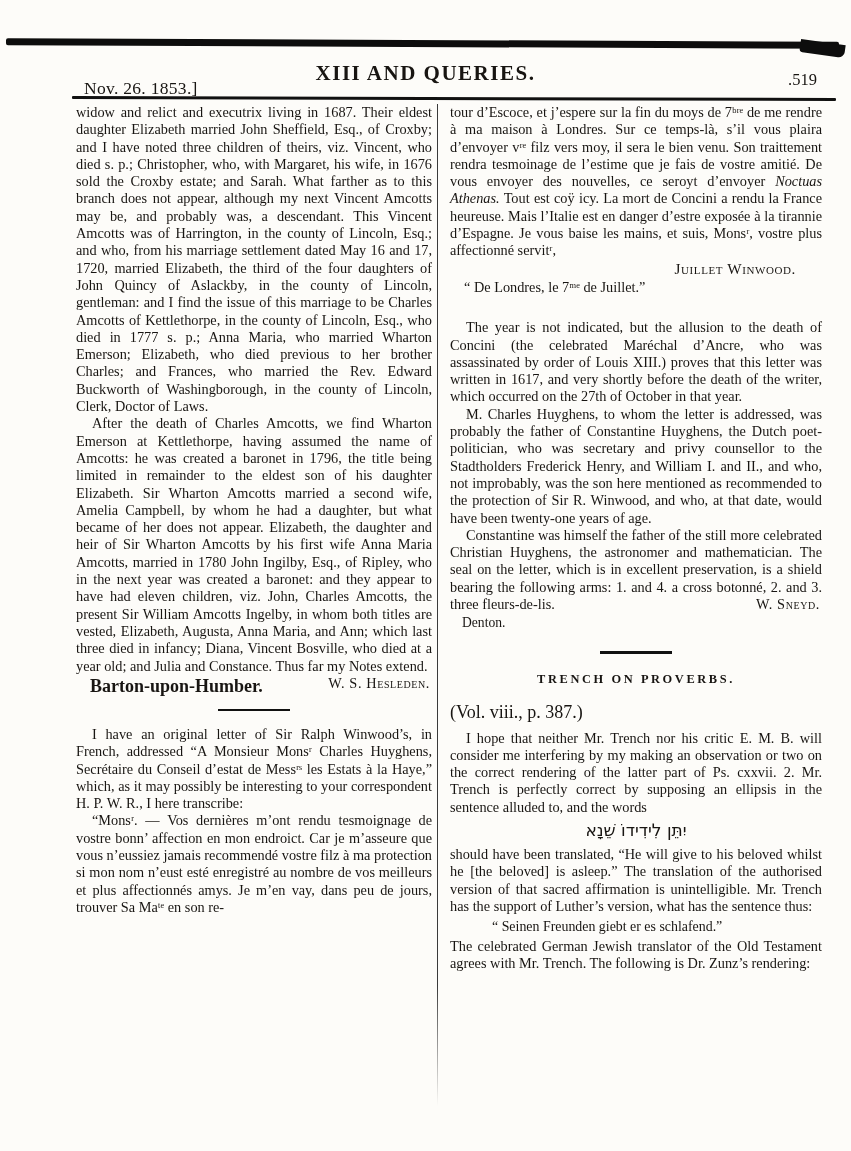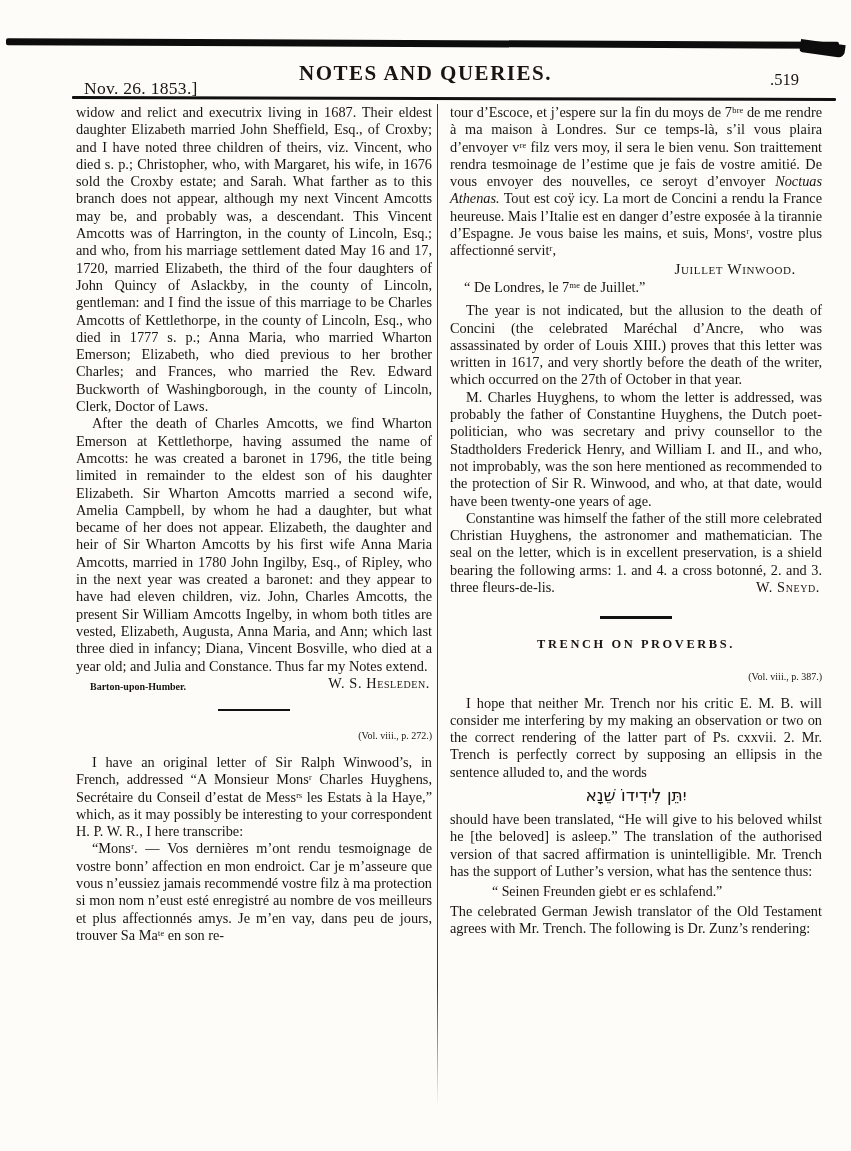--- a/index.html
+++ b/index.html
@@ -18,88 +18,88 @@
     background:#0d0d0d;transform:rotate(0.25deg);border-radius:2px;
   }
   .scan-top-edge-right{
     position:absolute;top:42px;left:800px;width:45px;height:13px;
     background:#0d0d0d;transform:rotate(8deg);border-radius:0 0 6px 3px;
   }
   .page-header{position:absolute;top:58px;left:0;width:100%;height:40px;}
   .header-date{position:absolute;left:84px;top:20px;font-size:17.5px;letter-spacing:0.3px;}
   .header-title{position:absolute;left:0;top:3px;width:100%;text-align:center;
     margin:0;font-size:21px;font-weight:bold;letter-spacing:1.5px;}
-  .header-page{position:absolute;left:770px;top:12px;font-size:16.5px;}
+  .header-page{position:absolute;left:788px;top:12px;font-size:16.5px;}
   .header-rule{
     position:absolute;top:97px;left:72px;width:764px;height:2.5px;
     background:#111;transform:rotate(0.15deg);border-radius:1px;
   }
   .columns{position:absolute;top:104px;left:76px;width:746px;display:flex;gap:18px;}
   .col{width:50%;}
   .col.left{width:356px;}
   .col.right{width:372px;}
   .column-divider{
     position:absolute;top:104px;left:437px;width:1.3px;height:1002px;
     background:linear-gradient(#3a3a3a 0 88%,rgba(58,58,58,0) 100%);
   }
   .para{margin:0;text-align:justify;font-size:14.3px;line-height:17.3px;text-indent:16px;}
   .noindent{text-indent:0;}
   .sig{float:right;font-variant:small-caps;letter-spacing:0.6px;padding-right:2px;}
-  .location{font-size:10px;font-weight:bold;margin:3px 0 8px;text-indent:14px;line-height:17px;}
+  .location{font-size:18px;font-weight:bold;margin:3px 0 8px;text-indent:14px;line-height:17px;}
   .location-plain{font-size:13.6px;margin:2px 0 6px;text-indent:12px;line-height:16px;}
   .rule-divider{width:72px;height:2.2px;background:#111;margin:14px auto 15px;}
   .rule-divider.tall{margin:20px auto 18px;}
   .sec-head{text-align:center;font-size:12.4px;font-weight:bold;letter-spacing:2.6px;margin:18px 0 5px;line-height:15px;}
-  .sec-ref{text-align:right;font-size:10px;margin:16px 0 9px;line-height:18px;}
+  .sec-ref{text-align:left;font-size:18px;margin:16px 0 9px;line-height:18px;}
   .sig-line{text-align:right;padding-right:26px;font-variant:small-caps;font-size:15.2px;
     letter-spacing:0.6px;line-height:17.3px;margin:0;}
-  .dateline{font-size:14.3px;line-height:17.3px;margin:2px 0 6px;text-indent:14px;}
+  .dateline{font-size:14.3px;line-height:17.3px;margin:2px 0 23px;text-indent:14px;}
   .hebrew{text-align:center;font-size:17px;line-height:22px;margin:3px 0 5px;
     font-family:"DejaVu Sans","DejaVu Serif",sans-serif;direction:rtl;}
   .quote{font-size:13.9px;line-height:17px;margin:3px 0 3px;padding-left:42px;}
   .italic{font-style:italic;}
 </style>
 </head>
 <body>
 
 <div class="scan-page">
 
   <div class="scan-top-edge"></div>
   <div class="scan-top-edge-right"></div>
 
   <header class="page-header">
     <span class="header-date">Nov. 26. 1853.]</span>
-    <h1 class="header-title">NOTES AND QUERIES.</h1>
+    <h1 class="header-title">XIII AND QUERIES.</h1>
     <span class="header-page">.519</span>
   </header>
   <div class="header-rule"></div>
 
   <div class="column-divider"></div>
 
   <div class="columns">
 
     <div class="col left">
       <p class="para noindent">widow and relict and executrix living in 1687. Their eldest daughter Elizabeth married John Sheffield, Esq., of Croxby; and I have noted three children of theirs, viz. Vincent, who died s. p.; Christopher, who, with Margaret, his wife, in 1676 sold the Croxby estate; and Sarah. What farther as to this branch does not appear, although my next Vincent Amcotts may be, and probably was, a descendant. This Vincent Amcotts was of Harrington, in the county of Lincoln, Esq.; and who, from his marriage settlement dated May 16 and 17, 1720, married Elizabeth, the third of the four daughters of John Quincy of Aslackby, in the county of Lincoln, gentleman: and I find the issue of this marriage to be Charles Amcotts of Kettlethorpe, in the county of Lincoln, Esq., who died in 1777 s. p.; Anna Maria, who married Wharton Emerson; Elizabeth, who died previous to her brother Charles; and Frances, who married the Rev. Edward Buckworth of Washingborough, in the county of Lincoln, Clerk, Doctor of Laws.</p>
       <p class="para"><span>After the death of Charles Amcotts, we find Wharton Emerson at Kettlethorpe, having assumed the name of Amcotts: he was created a baronet in 1796, the title being limited in remainder to the eldest son of his daughter Elizabeth. Sir Wharton Amcotts married a second wife, Amelia Campbell, by whom he had a daughter, but what became of her does not appear. Elizabeth, the daughter and heir of Sir Wharton Amcotts by his first wife Anna Maria Amcotts, married in 1780 John Ingilby, Esq., of Ripley, who in the next year was created a baronet: and they appear to have had eleven children, viz. John, Charles Amcotts, the present Sir William Amcotts Ingelby, in whom both titles are vested, Elizabeth, Augusta, Anna Maria, and Ann; which last three died in infancy; Diana, Vincent Bosville, who died at a year old; and Julia and Constance. Thus far my Notes extend.</span> <span class="sig">W. S. Hesleden.</span></p>
       <p class="location">Barton-upon-Humber.</p>
 
       <div class="rule-divider"></div>
 
-      <p class="sec-ref">(Vol. viii., p. 272.)</p>
       <p class="para">I have an original letter of Sir Ralph Winwood’s, in French, addressed “A Monsieur Monsʳ Charles Huyghens, Secrétaire du Conseil d’estat de Messʳˢ les Estats à la Haye,” which, as it may possibly be interesting to your correspondent H. P. W. R., I here transcribe:</p>
       <p class="para">“Monsʳ. — Vos dernières m’ont rendu tesmoignage de vostre bonn’ affection en mon endroict. Car je m’asseure que vous n’eussiez jamais recommendé vostre filz à ma protection si mon nom n’eust esté enregistré au nombre de vos meilleurs et plus affectionnés amys. Je m’en vay, dans peu de jours, trouver Sa Maᵗᵉ en son re-</p>
     </div>
 
     <div class="col right">
       <p class="para noindent"><span>tour d’Escoce, et j’espere sur la fin du moys de 7ᵇʳᵉ de me rendre à ma maison à Londres. Sur ce temps-là, s’il vous plaira d’envoyer vʳᵉ filz vers moy, il sera le bien venu. Son traittement rendra tesmoinage de l’estime que je fais de vostre amitié. De vous envoyer des nouvelles, ce seroyt d’envoyer </span><span class="italic">Noctuas Athenas.</span><span> Tout est coÿ icy. La mort de Concini a rendu la France heureuse. Mais l’Italie est en danger d’estre exposée à la tirannie d’Espagne. Je vous baise les mains, et suis, Monsʳ, vostre plus affectionné servitʳ,</span></p>
       <p class="sig-line">Juillet Winwood.</p>
       <p class="dateline">“ De Londres, le 7ᵐᵉ de Juillet.”</p>
       <p class="para">The year is not indicated, but the allusion to the death of Concini (the celebrated Maréchal d’Ancre, who was assassinated by order of Louis XIII.) proves that this letter was written in 1617, and very shortly before the death of the writer, which occurred on the 27th of October in that year.</p>
       <p class="para">M. Charles Huyghens, to whom the letter is addressed, was probably the father of Constantine Huyghens, the Dutch poet-politician, who was secretary and privy counsellor to the Stadtholders Frederick Henry, and William I. and II., and who, not improbably, was the son here mentioned as recommended to the protection of Sir R. Winwood, and who, at that date, would have been twenty-one years of age.</p>
       <p class="para"><span>Constantine was himself the father of the still more celebrated Christian Huyghens, the astronomer and mathematician. The seal on the letter, which is in excellent preservation, is a shield bearing the following arms: 1. and 4. a cross botonné, 2. and 3. three fleurs-de-lis.</span> <span class="sig">W. Sneyd.</span></p>
+      <p class="location-plain">Denton.</p>
 
       <div class="rule-divider tall"></div>
 
       <h2 class="sec-head">TRENCH ON PROVERBS.</h2>
       <p class="sec-ref">(Vol. viii., p. 387.)</p>
       <p class="para">I hope that neither Mr. Trench nor his critic E. M. B. will consider me interfering by my making an observation or two on the correct rendering of the latter part of Ps. cxxvii. 2. Mr. Trench is perfectly correct by supposing an ellipsis in the sentence alluded to, and the words</p>
       <p class="hebrew">יִתֵּן לִידִידוֹ שֵׁנָא</p>
       <p class="para noindent">should have been translated, “He will give to his beloved whilst he [the beloved] is asleep.” The translation of the authorised version of that sacred affirmation is unintelligible. Mr. Trench has the support of Luther’s version, what has the sentence thus:</p>
       <p class="quote">“ Seinen Freunden giebt er es schlafend.”</p>
       <p class="para noindent">The celebrated German Jewish translator of the Old Testament agrees with Mr. Trench. The following is Dr. Zunz’s rendering:</p>

